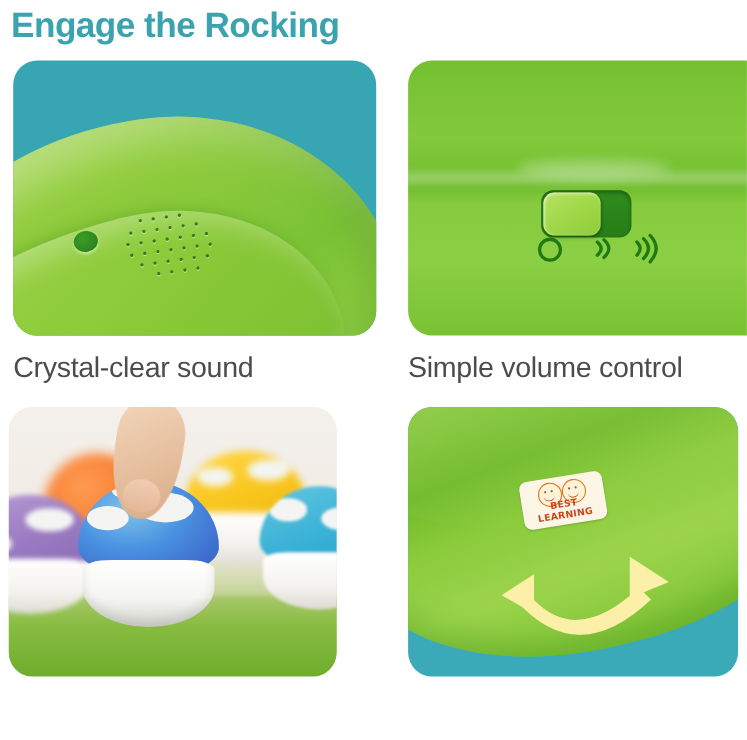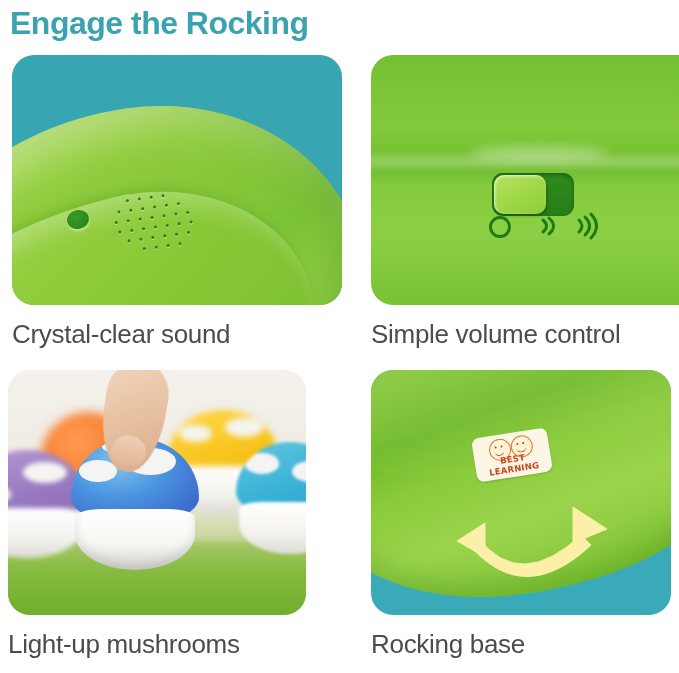--- a/index.html
+++ b/index.html
@@ -482,21 +482,20 @@
           <div class="spot" style="left:42%;top:12%;width:40%;height:32%;"></div>
           <div class="spot" style="left:24%;top:2%;width:24%;height:16%;"></div>
         </div>
         <div class="stem"></div>
       </div>
 
       <div class="finger">
         <div class="nail"></div>
       </div>
     </div>
-    <div class="caption caption-3">Light-up mushrooms</div>
   </div>
 
   <div class="cell cell-4">
     <div class="panel p4">
       <div class="base"></div>
       <div class="base-ridge"></div>
 
       <div class="logo">
         <div class="face f1">
           <div class="eye l"></div>
@@ -515,16 +514,15 @@
         <g fill="#FCEFA8" stroke="#FCEFA8" stroke-width="1">
           <path d="M28 44
                    Q70 96 130 40
                    L140 50
                    Q74 112 20 52 Z"></path>
           <polygon points="34,28 34,62 6,46"></polygon>
           <polygon points="122,12 156,34 122,48"></polygon>
         </g>
       </svg>
     </div>
-    <div class="caption caption-4">Rocking base</div>
   </div>
 
 </div>
 
 </body></html>

